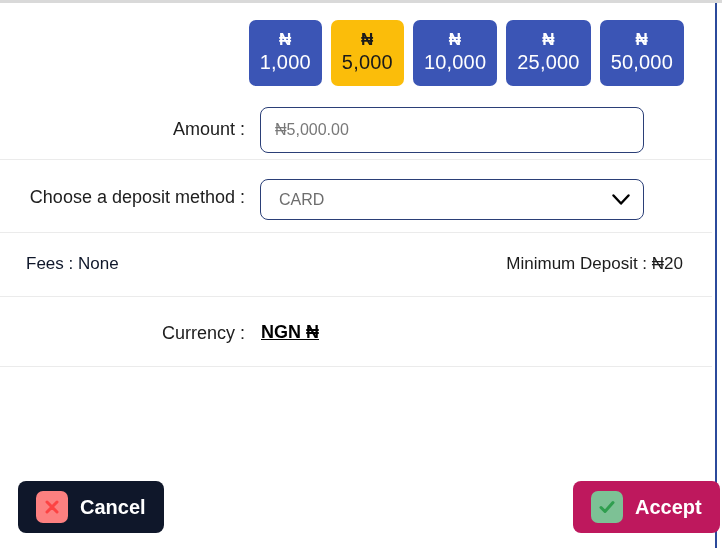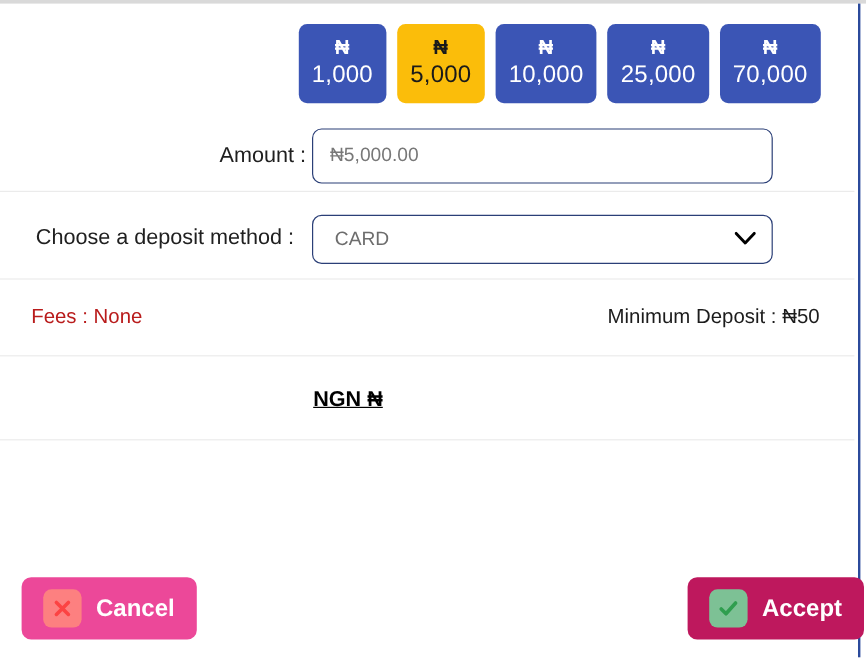--- a/index.html
+++ b/index.html
@@ -118,21 +118,20 @@
     display: flex;
     align-items: center;
   }
   .label-amount {
     position: absolute;
     left: 0;
     width: 245px;
     text-align: right;
     font-size: 18px;
     color: #202020;
-    padding-left: 10px;
   }
   .amount-input {
     position: absolute;
     left: 260px;
     top: 6px;
     width: 384px;
     height: 46px;
     box-sizing: border-box;
     border: 1px solid #2b3f77;
     border-radius: 8px;
@@ -192,21 +191,21 @@
   
   .fees-row {
     top: 243px;
     height: 44px;
   }
   .fees-left {
     position: absolute;
     left: 26px;
     top: 8px;
     font-size: 17px;
-    color: #b91c1c;
+    color: #0f172a;
   }
   .fees-right {
     position: absolute;
     right: 29px;
     top: 8px;
     font-size: 17px;
     color: #1c1c1c;
   }
 
   
@@ -270,21 +269,21 @@
     font-size: 20px;
     font-weight: 700;
     color: #ffffff;
     padding: 10px 18px;
     height: 52px;
     box-sizing: border-box;
   }
   .btn-cancel {
     left: 18px;
     top: 478px;
-    background: #ec4899;
+    background: #0f172a;
   }
   .btn-accept {
     left: 573px;
     top: 478px;
     background: #be185d;
   }
   .icon-box {
     width: 32px;
     height: 32px;
     border-radius: 7px;
@@ -318,21 +317,21 @@
       <button class="quick-btn">
         <span class="sym">₦</span>
         <span class="val">10,000</span>
       </button>
       <button class="quick-btn">
         <span class="sym">₦</span>
         <span class="val">25,000</span>
       </button>
       <button class="quick-btn">
         <span class="sym">₦</span>
-        <span class="val">70,000</span>
+        <span class="val">50,000</span>
       </button>
     </div>
 
     <div class="row amount-row">
       <span class="label-amount">Amount :</span>
       <input class="amount-input" type="text" placeholder="₦5,000.00" style="">
     </div>
 
     <div class="divider" style="top:156px"></div>
 
@@ -347,26 +346,27 @@
             <path d="M1.5 1.5 L9 9.5 L16.5 1.5" stroke="#000000" stroke-width="2.4" fill="none" stroke-linecap="round" stroke-linejoin="round"></path>
           </svg>
         </span>
       </div>
     </div>
 
     <div class="divider" style="top:229px"></div>
 
     <div class="row fees-row">
       <span class="fees-left">Fees : None</span>
-      <span class="fees-right">Minimum Deposit : ₦50</span>
+      <span class="fees-right">Minimum Deposit : ₦20</span>
     </div>
 
     <div class="divider" style="top:293px"></div>
 
     <div class="row currency-row">
+      <span class="label-currency">Currency :</span>
       <span class="value-currency">NGN ₦</span>
     </div>
 
     <div class="divider" style="top:363px"></div>
 
 
     <button class="action-btn btn-cancel">
       <span class="icon-box cancel">
         <svg width="18" height="18" viewBox="0 0 18 18">
           <path d="M4 4 L14 14 M14 4 L4 14" stroke="#fc4343" stroke-width="3" stroke-linecap="round"></path>

